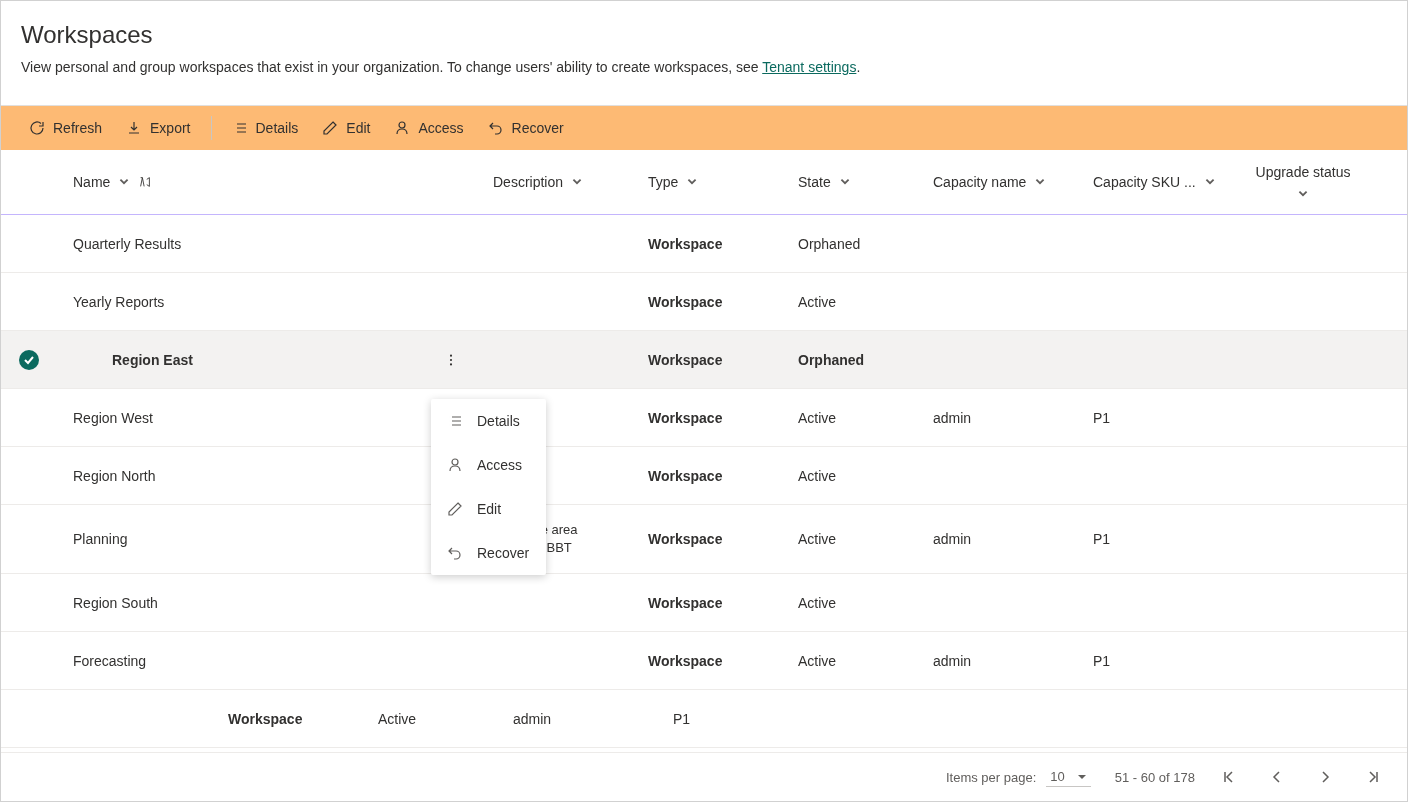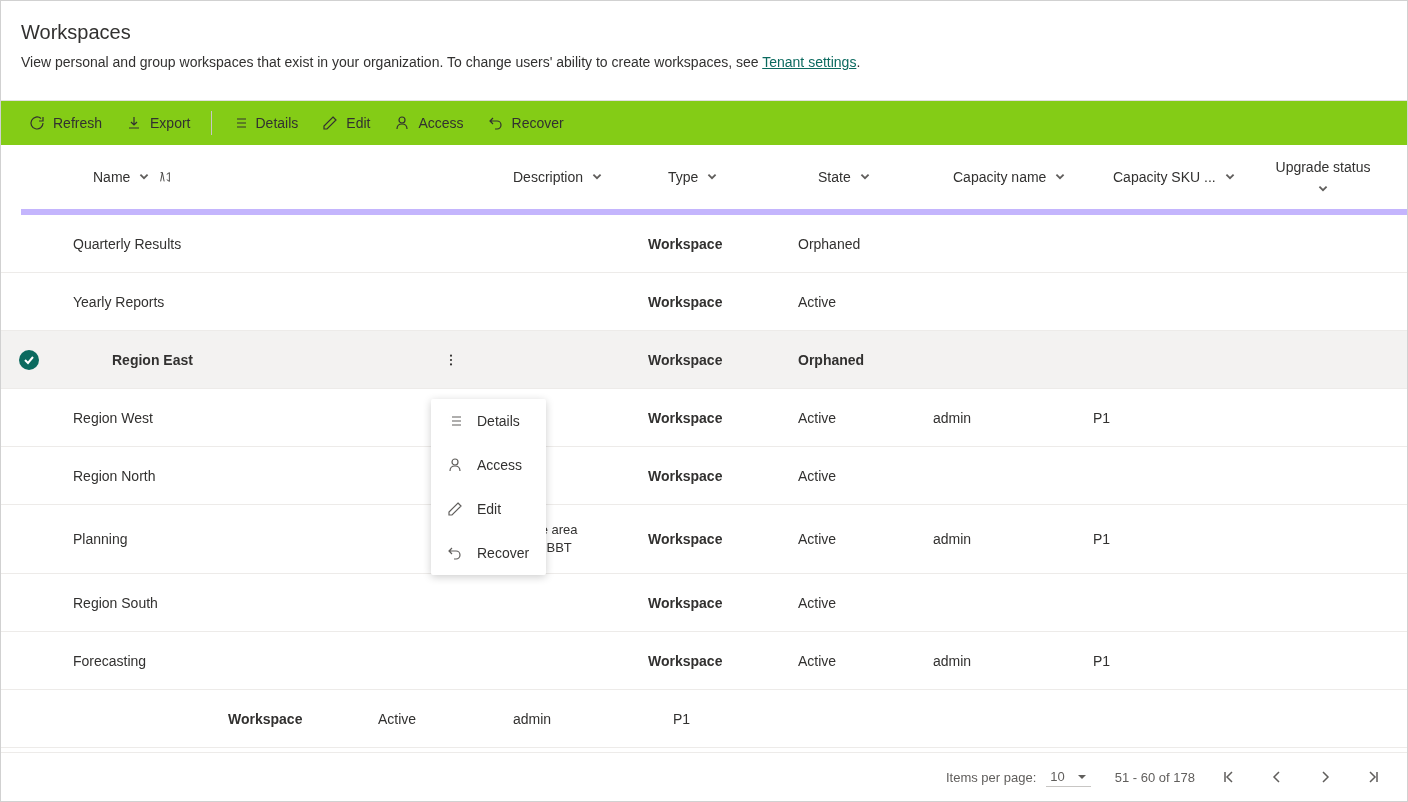--- a/index.html
+++ b/index.html
@@ -1,26 +1,26 @@
 <!DOCTYPE html>
 <html><head>
 <meta charset="utf-8">
 <style>
 * { box-sizing: border-box; margin: 0; padding: 0; }
 body { font-family: "Segoe UI", -apple-system, sans-serif; font-size: 14px; color: #323130; background: #fff; }
 .container { width: 1408px; height: 802px; border: 1px solid #d1d1d1; overflow: hidden; position: relative; }
 .header { padding: 20px 20px 30px 20px; }
-.page-title { font-size: 20px; font-weight: 400; color: #323130; margin-bottom: 10px; }
+.page-title { font-size: 24px; font-weight: 400; color: #323130; margin-bottom: 10px; }
 .subtitle { font-size: 14px; color: #323130; }
 .link { color: #0b6a5f; text-decoration: underline; cursor: pointer; }
-.toolbar { background: #84cc16; border-top: 1px solid #e1dfdd; padding: 10px 20px; display: flex; align-items: center; gap: 8px; }
+.toolbar { background: #fdba74; border-top: 1px solid #e1dfdd; padding: 10px 20px; display: flex; align-items: center; gap: 8px; }
 .toolbar-btn { display: flex; align-items: center; gap: 8px; background: transparent; border: none; color: #323130; font-size: 14px; cursor: pointer; padding: 4px 8px; }
 .toolbar-btn .icon { width: 16px; height: 16px; display: inline-flex; align-items: center; justify-content: center; color: #323130; }
 .toolbar-sep { width: 1px; height: 24px; background: #c8c6c4; margin: 0 4px; }
-.table-header { display: flex; padding: 14px 12px; border-bottom: 6px solid #c4b5fd; margin-left: 20px; }
+.table-header { display: flex; padding: 14px 12px; border-bottom: 1px solid #c4b5fd; }
 .table-header .th { display: flex; align-items: center; gap: 8px; font-size: 14px; font-weight: 400; color: #323130; }
 .th .chev { width: 12px; height: 12px; color: #605e5c; }
 .col-check { width: 60px; flex-shrink: 0; }
 .col-name { width: 420px; flex-shrink: 0; }
 .col-desc { width: 155px; flex-shrink: 0; }
 .col-type { width: 150px; flex-shrink: 0; font-weight: bold; }
 .col-state { width: 135px; flex-shrink: 0; }
 .col-cap { width: 160px; flex-shrink: 0; }
 .col-sku { width: 140px; flex-shrink: 0; }
 .col-upgrade { width: 140px; flex-shrink: 0; flex-direction: column; }

